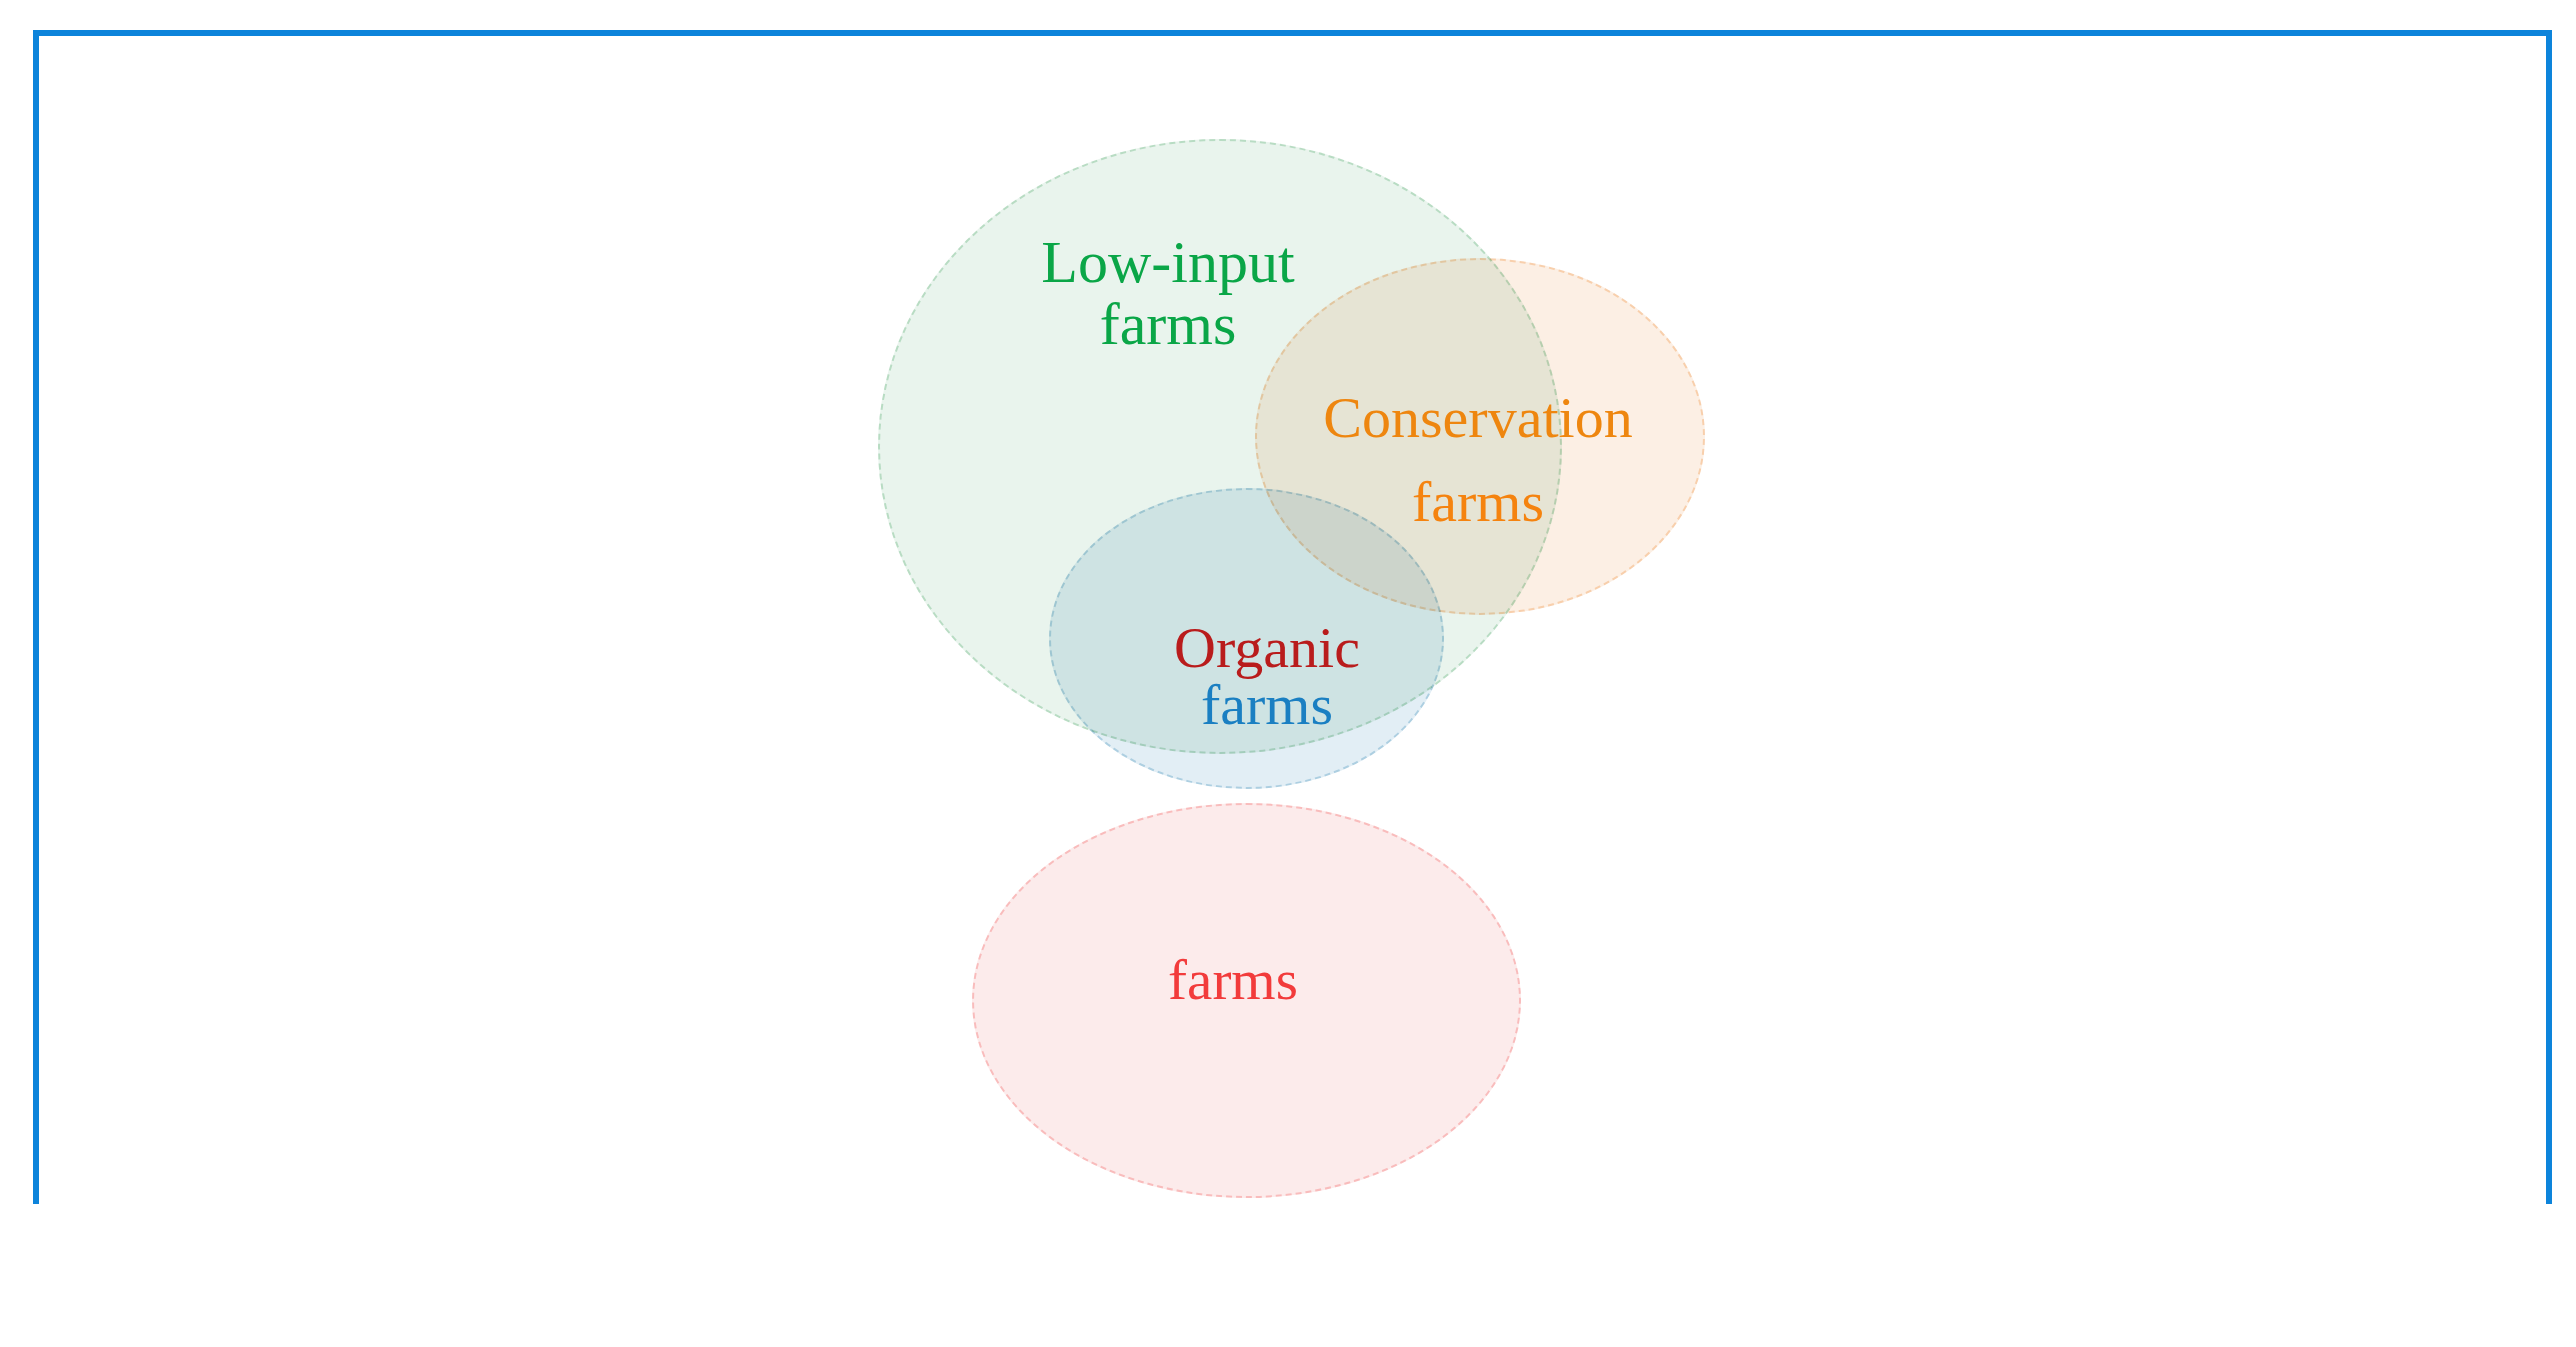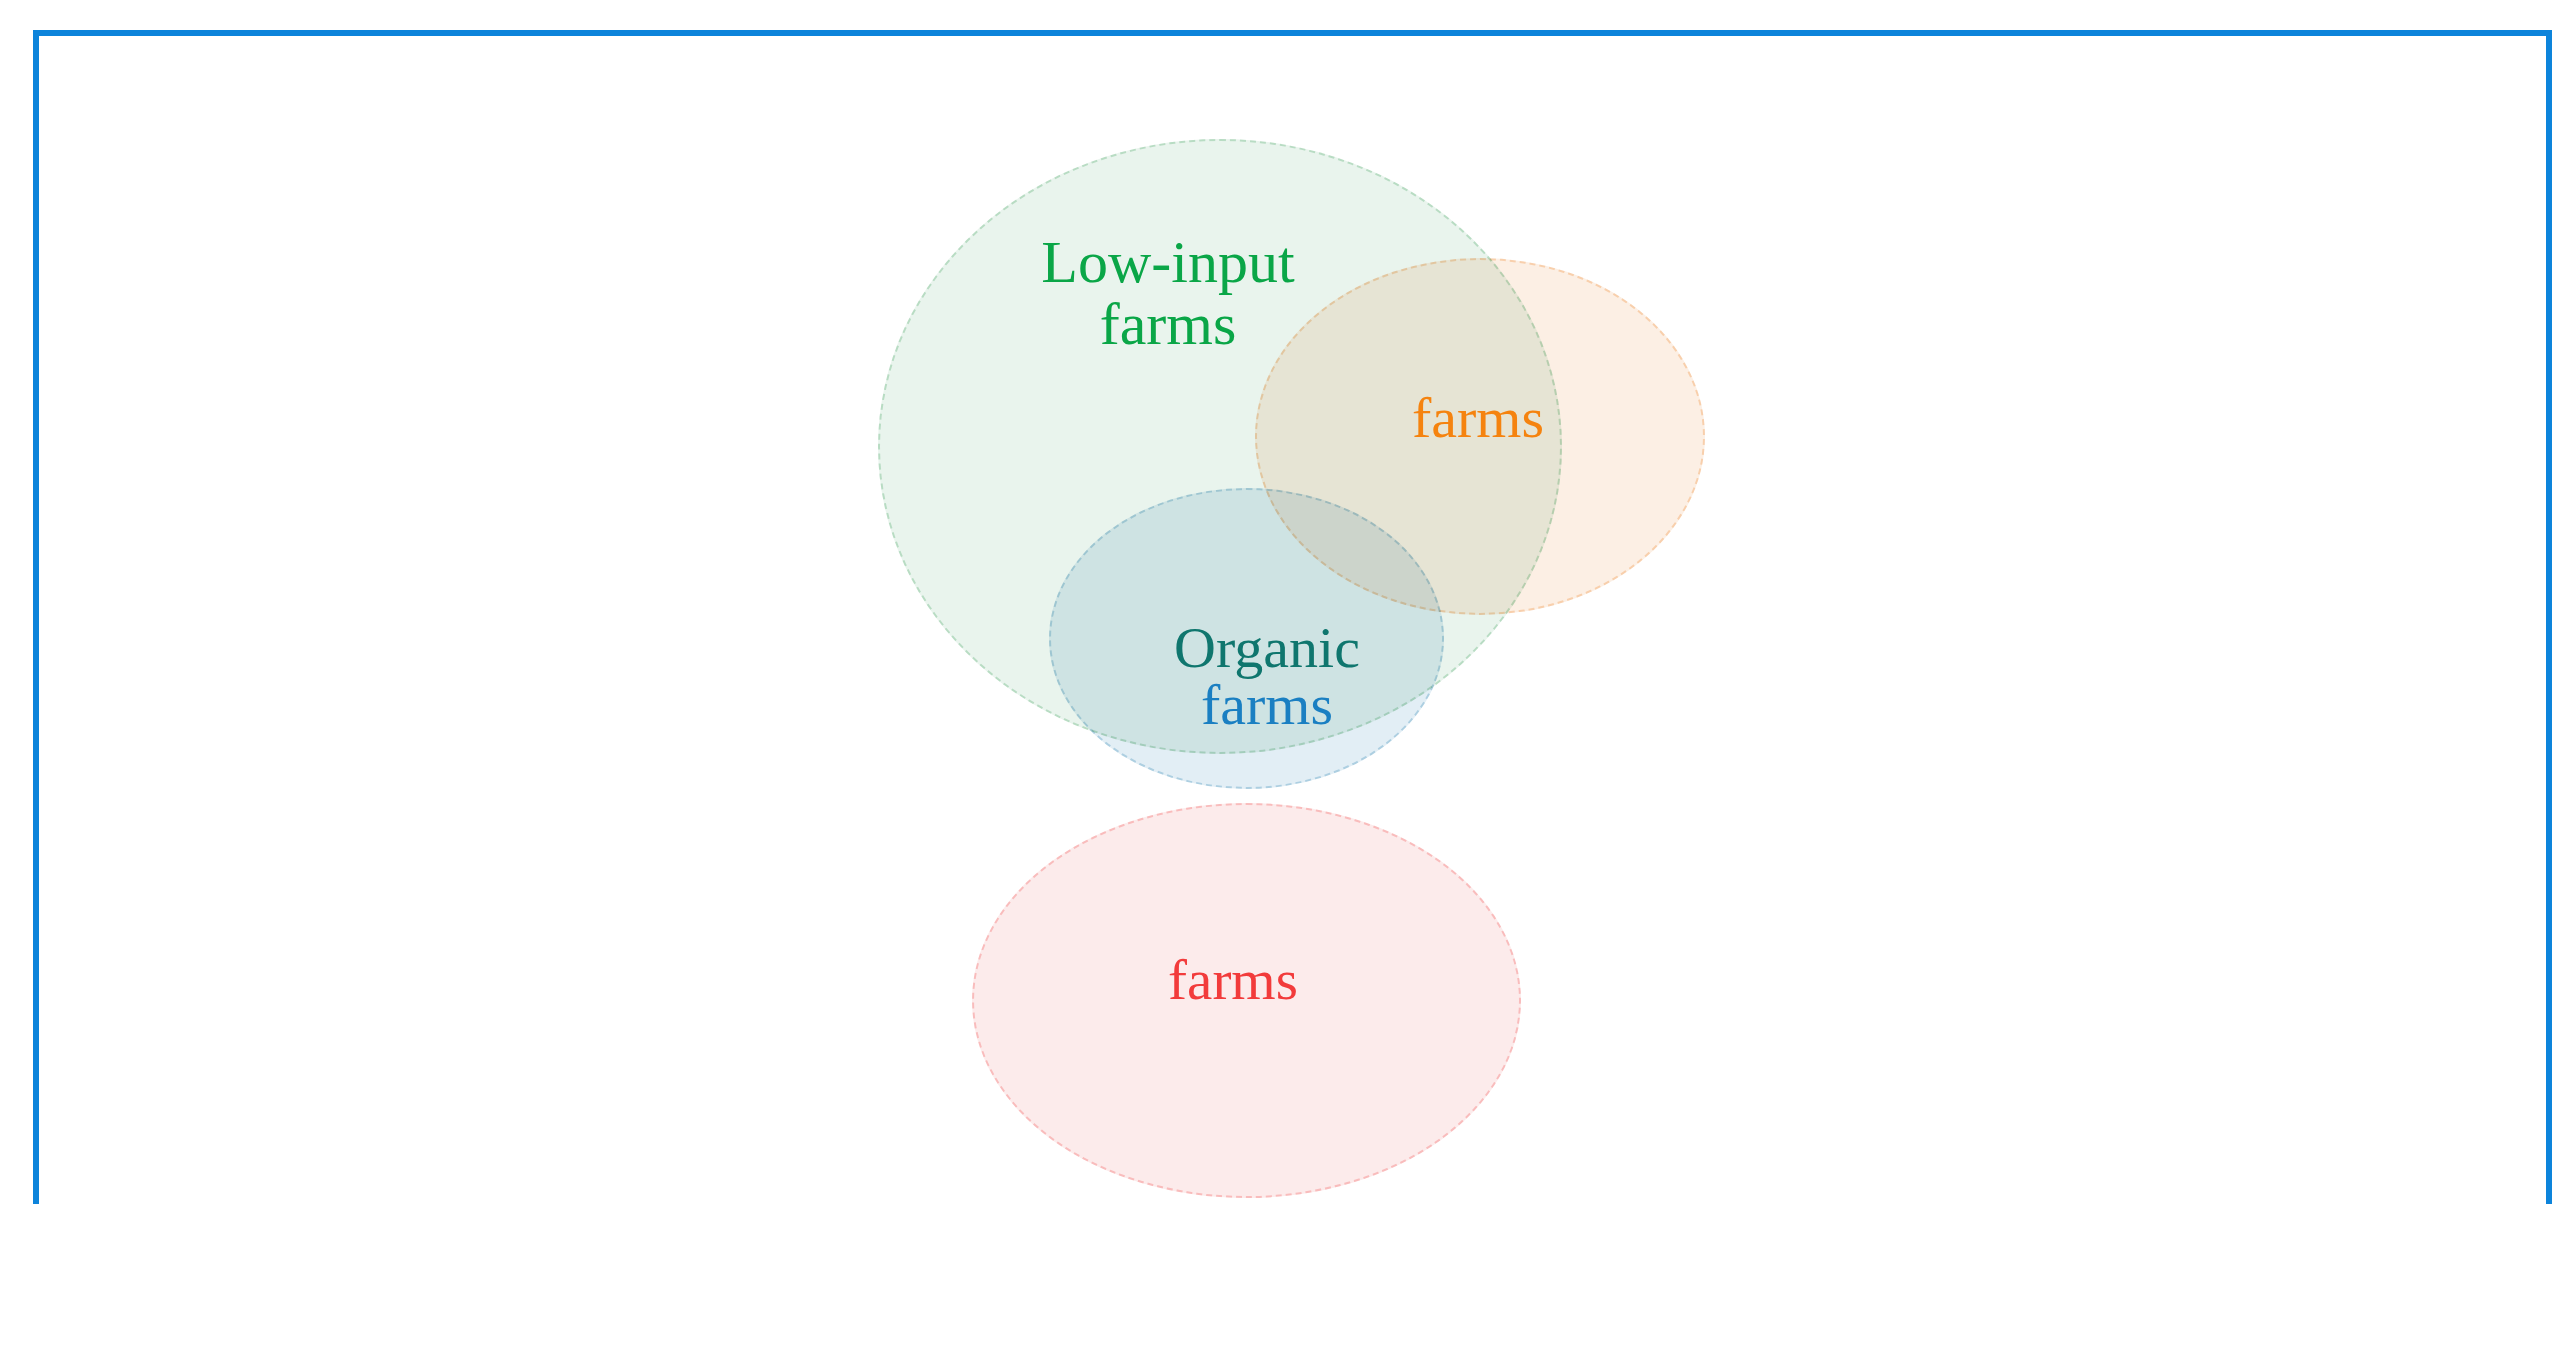--- a/index.html
+++ b/index.html
@@ -54,24 +54,25 @@
   <div class="set-ellipse" style="left: 878px; top: 139px; width: 684px; height: 615px; background: rgb(233, 244, 237); border-color: rgba(125, 190, 145, 0.45);"></div>
   <div class="set-ellipse" style="left: 1255px; top: 258px; width: 450px; height: 357px; background: rgb(252, 239, 228); border-color: rgba(243, 176, 116, 0.5);"></div>
   <div class="set-ellipse" style="left: 1049px; top: 488px; width: 395px; height: 301px; background: rgb(226, 238, 245); border-color: rgba(120, 175, 205, 0.5);"></div>
   <div class="set-ellipse" style="left: 972px; top: 803px; width: 549px; height: 395px; background: rgb(252, 235, 235); border-color: rgba(246, 150, 150, 0.55);"></div>
 
   <div class="set-label" style="left: 1168px; top: 231px; font-size: 60px; line-height: 62px;">
     <span class="line" style="color: rgb(10, 166, 71);">Low-input</span>
     <span class="line" style="color: rgb(10, 166, 71);">farms</span>
   </div>
   <div class="set-label" style="left: 1478px; top: 376px; font-size: 58px; line-height: 84px;">
+    <span class="line" style="color: rgb(238, 134, 15);">Conservation</span>
     <span class="line" style="color: rgb(245, 131, 15);">farms</span>
   </div>
   <div class="set-label" style="left: 1267px; top: 619px; font-size: 58px; line-height: 57px;">
-    <span class="line" style="color: #0f766e;">Organic</span>
+    <span class="line" style="color: #b91c1c;">Organic</span>
     <span class="line" style="color: rgb(26, 127, 194);">farms</span>
   </div>
   <div class="set-label" style="left: 1233px; top: 949px; font-size: 57px; line-height: 61px;">
     <span class="line" style="color: rgb(242, 59, 59);">farms</span>
   </div>
 
 </div>
 
 
 </body></html>

